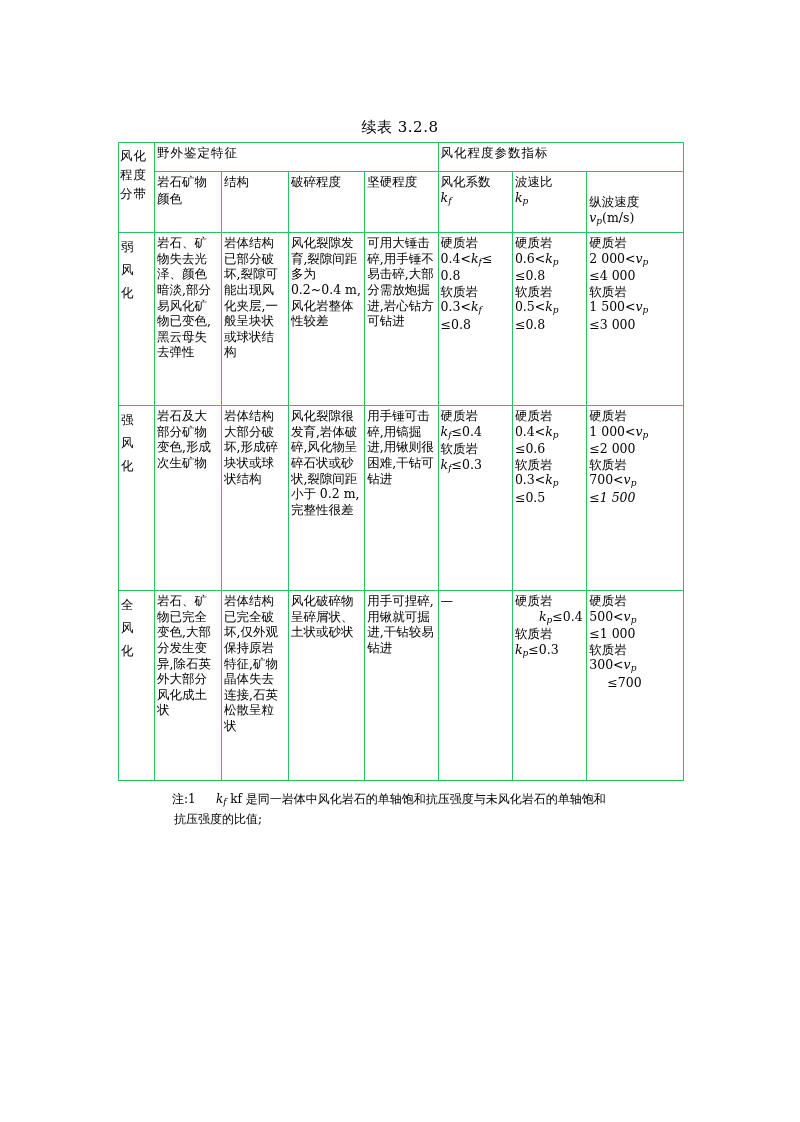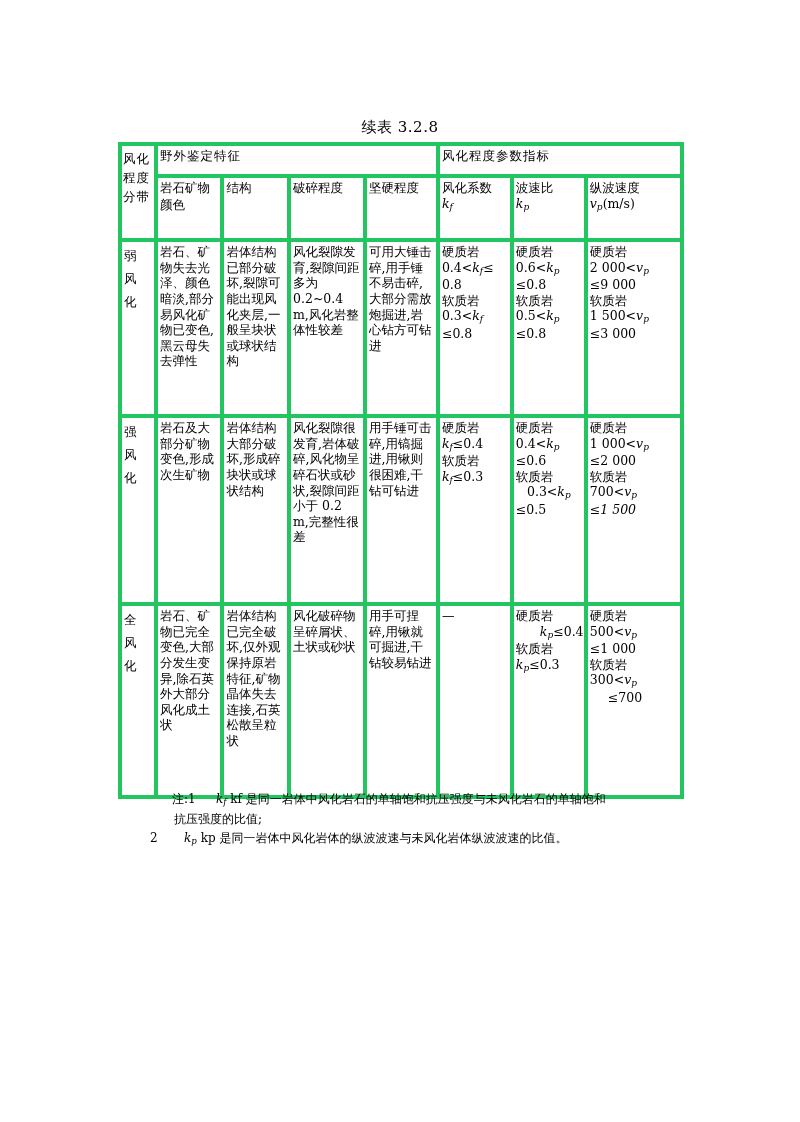--- a/index.html
+++ b/index.html
@@ -32,21 +32,21 @@
   }
   table.main {
     position: absolute;
     left: 118px;
     top: 142px;
     width: 566px;
     border-collapse: collapse;
     table-layout: fixed;
   }
   table.main td, table.main th {
-    border: 4px solid #22c55e;
+    border: 1px solid #22c55e;
     padding: 2px 2px;
     font-weight: normal;
     font-size: 12.5px;
     line-height: 1.25;
     vertical-align: top;
     text-align: left;
   }
   
   .hdr {
     text-align: center;
@@ -169,21 +169,21 @@
         <td class="hdr-sub">坚硬程度</td>
         <td class="hdr-sub">
           <span style="display:block;">风化系数</span>
           <span style="display:block;"><span class="it">k</span><span class="it sub">f</span></span>
         </td>
         <td class="hdr-sub">
           <span style="display:block;">波速比</span>
           <span style="display:block;"><span class="it">k</span><span class="it sub">p</span></span>
         </td>
         <td class="hdr-sub">
-          <span style="display:block;">纵波速度</span>
+          <span style="display:block;margin-top:20px;">纵波速度</span>
           <span style="display:block;"><span class="it">v</span><span class="it sub">p</span>(m/s)</span>
         </td>
       </tr>
 
       <tr>
         <td class="zone">
           <span class="ch">弱</span>
             <span class="ch">风</span>
             <span class="ch">化</span>
         </td>
@@ -203,21 +203,21 @@
           <span style="display:block;">硬质岩</span>
           <span style="display:block;" class="nowrap">0.6&lt;<span class="it">k</span><span class="it sub">p</span></span>
           <span style="display:block;">≤0.8</span>
           <span style="display:block;">软质岩</span>
           <span style="display:block;" class="nowrap">0.5&lt;<span class="it">k</span><span class="it sub">p</span></span>
           <span style="display:block;">≤0.8</span>
         </td>
         <td class="cell-c">
           <span style="display:block;">硬质岩</span>
           <span style="display:block;" class="nowrap">2 000&lt;<span class="it">v</span><span class="it sub">p</span></span>
-          <span style="display:block;">≤9 000</span>
+          <span style="display:block;">≤4 000</span>
           <span style="display:block;">软质岩</span>
           <span style="display:block;" class="nowrap">1 500&lt;<span class="it">v</span><span class="it sub">p</span></span>
           <span style="display:block;">≤3 000</span>
         </td>
       </tr>
 
       <tr>
         <td class="zone">
           <span class="ch">强</span>
             <span class="ch">风</span>
@@ -231,21 +231,21 @@
           <span style="display:block;">硬质岩</span>
           <span style="display:block;" class="nowrap"><span class="it">k</span><span class="it sub">f</span>≤0.4</span>
           <span style="display:block;">软质岩</span>
           <span style="display:block;" class="nowrap"><span class="it">k</span><span class="it sub">f</span>≤0.3</span>
         </td>
         <td class="cell-c">
           <span style="display:block;">硬质岩</span>
           <span style="display:block;" class="nowrap">0.4&lt;<span class="it">k</span><span class="it sub">p</span></span>
           <span style="display:block;">≤0.6</span>
           <span style="display:block;">软质岩</span>
-          <span style="display:block;text-align:center;" class="nowrap">0.3&lt;<span class="it">k</span><span class="it sub">p</span></span>
+          <span style="display:block;" class="nowrap">0.3&lt;<span class="it">k</span><span class="it sub">p</span></span>
           <span style="display:block;">≤0.5</span>
         </td>
         <td class="cell-c">
           <span style="display:block;">硬质岩</span>
           <span style="display:block;" class="nowrap">1 000&lt;<span class="it">v</span><span class="it sub">p</span></span>
           <span style="display:block;">≤2 000</span>
           <span style="display:block;">软质岩</span>
           <span style="display:block;" class="nowrap">700&lt;<span class="it">v</span><span class="it sub">p</span></span>
           <span style="display:block;font-style:italic;">≤1 500</span>
         </td>
@@ -278,19 +278,16 @@
         </td>
       </tr>
     </tbody>
   </table>
 
   <div class="notes">
     <div class="row">
       <span class="lbl">注:1</span><span class="body"><span class="it">k</span><span class="it sub">f</span> <span>kf 是同一岩体中风化岩石的单轴饱和抗压强度与未风化岩石的单轴饱和</span></span>
       <span class="cont">抗压强度的比值;</span>
     </div>
-    <div class="row">
-      <span class="lbl2">2</span><span class="body"><span class="it">k</span><span class="it sub">p</span> <span>kp 是同一岩体中风化岩体的纵波波速与未风化岩体纵波波速的比值。</span></span>
-    </div>
   </div>
 
 
 </div>
 
 </body></html>

